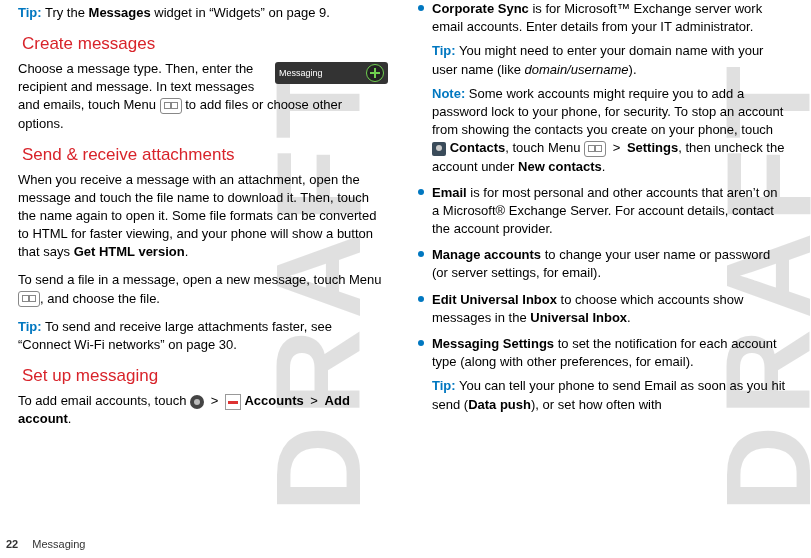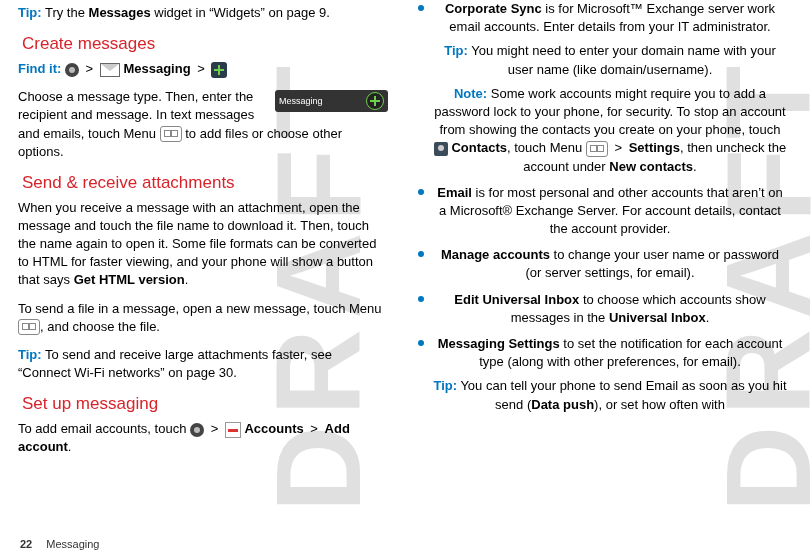--- a/index.html
+++ b/index.html
@@ -35,21 +35,21 @@
     gap: 30px;
     padding: 0 18px 0 18px;
   }
   .col {
     width: 370px;
   }
   p { margin: 4px 0 10px 0; }
   .blue { color: #0077c0; font-weight: bold; }
   .heading { color: #d8232a; font-size: 17px; margin: 10px 0 4px 4px; font-weight: normal; }
   .bold { font-weight: bold; }
-  .italic { }
+  .italic { font-style: italic; }
   .icon {
     display: inline-block;
     vertical-align: middle;
   }
   .icon-home {
     width: 14px; height: 14px; border-radius: 50%;
     background: #444; position: relative;
   }
   .icon-home::after{
     content:""; position:absolute; left:4px; top:4px; width:6px; height:6px; background:#bbb; border-radius:50%;
@@ -82,56 +82,47 @@
   .widget {
     float:right; width:105px; height:22px; background:#333; border-radius:3px;
     display:flex; align-items:center; padding:0 4px; margin:2px 0 4px 8px;
   }
   .widget-label{color:#fff;font-size:9px;flex:1;}
   .widget-plus{
     width:16px;height:16px;border-radius:50%;background:#222;border:1px solid #6fcf4f;position:relative;
   }
   .widget-plus::before{content:"";position:absolute;left:7px;top:3px;width:2px;height:10px;background:#6fcf4f;}
   .widget-plus::after{content:"";position:absolute;left:3px;top:7px;width:10px;height:2px;background:#6fcf4f;}
-  ul.bullets{list-style:none;padding:0;margin:0;text-align:center;}
+  ul.bullets{list-style:none;padding:0;margin:0;}
   ul.bullets > li { position:relative; padding-left:14px; margin-bottom:8px;}
   ul.bullets > li::before{
     content:""; position:absolute; left:0; top:5px; width:6px; height:6px; background:#0077c0; border-radius:50%;
   }
   .sub { margin:6px 0 0 0; }
   .footer{
-    position:absolute; bottom:6px; left:20px; font-size:11px; color:#333;
+    position:absolute; bottom:6px; left:6px; font-size:11px; color:#333;
   }
   .footer .pg{font-weight:bold; margin-right:14px;}
   .gt{margin:0 3px;}
 </style>
 </head>
 <body>
 
 <div class="watermark wm1">DRAFT</div>
 <div class="watermark wm2">DRAFT</div>
 
 <div class="columns">
 
   <div class="col">
     <p>
       <span class="blue">Tip:</span><span> Try the </span><span class="bold">Messages</span><span> widget in “Widgets” on page 9.</span>
     </p>
 
     <div class="heading">Create messages</div>
 
-    <p>
-      <span class="blue">Find it:</span>
-      <span class="icon icon-home"></span>
-      <span class="gt">&gt;</span>
-      <span class="icon icon-env"></span>
-      <span class="bold">Messaging</span>
-      <span class="gt">&gt;</span>
-      <span class="icon icon-plus"></span>
-    </p>
 
     <div class="widget">
       <span class="widget-label">Messaging</span>
       <span class="widget-plus"></span>
     </div>
 
     <p>
       <span>Choose a message type. Then, enter the recipient and message. In text messages and emails, touch Menu </span><span class="icon-menu"></span><span> to add files or choose other options.</span>
     </p>
 

